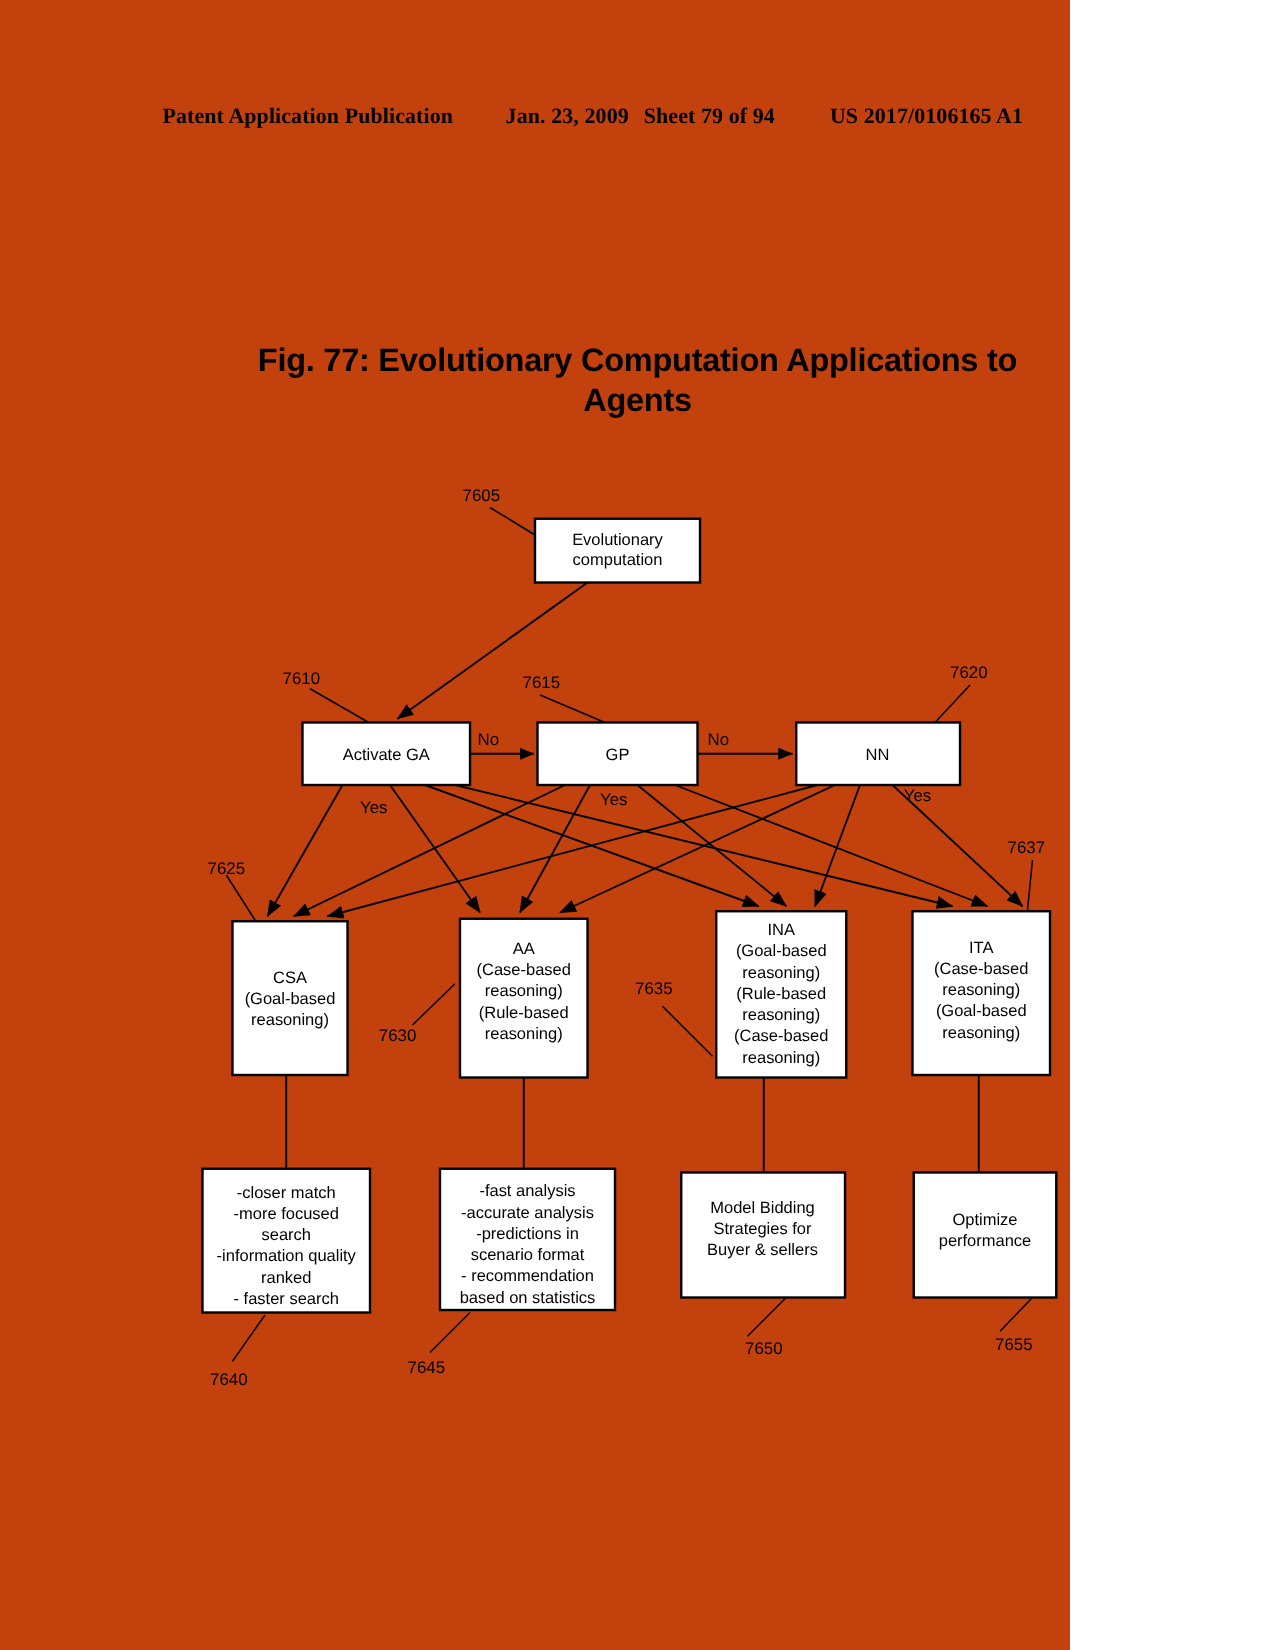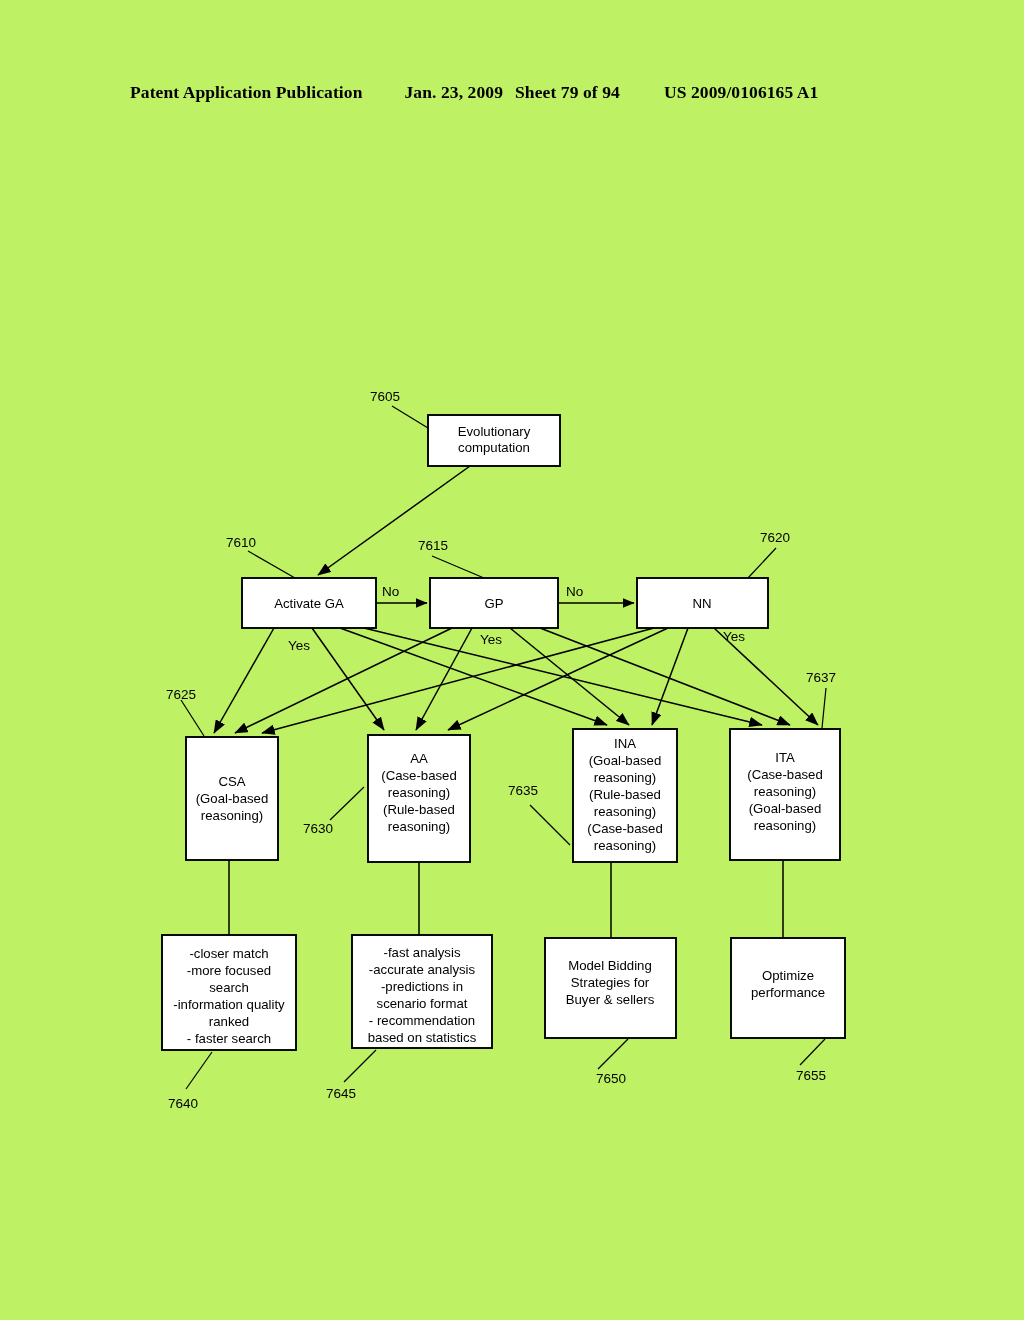--- a/index.html
+++ b/index.html
@@ -10,23 +10,23 @@
   body {
     width: 1024px;
     height: 1320px;
     font-family: "Liberation Sans", sans-serif;
     color: #000000;
     position: relative;
     overflow: hidden;
   }
   #page {
     position: relative;
-    width: 1024px;
+    width: 856px;
     height: 1320px;
-    background: #bef264;
+    background: #c2410c;
   }
   .hdr {
     position: absolute;
     top: 82px;
     left: 0;
     width: 1024px;
     font-family: "Liberation Serif", serif;
     font-weight: bold;
     font-size: 17.5px;
     letter-spacing: 0.1px;
@@ -92,24 +92,28 @@
 </head>
 <body>
 
 <div id="page">
 
   <div class="hdr">
     <div class="hdr-row">
       <span class="hdr-pub">Patent Application Publication</span>
       <span class="hdr-date">Jan. 23, 2009</span>
       <span class="hdr-sheet">Sheet 79 of 94</span>
-      <span class="hdr-patno">US 2009/0106165 A1</span>
+      <span class="hdr-patno">US 2017/0106165 A1</span>
     </div>
   </div>
 
+  <div class="fig-title">
+    <div>Fig. 77: Evolutionary Computation Applications to</div>
+    <div>Agents</div>
+  </div>
 
   <svg id="diagram" viewBox="0 0 1024 1320">
     <defs>
       <marker id="arrowhead" markerWidth="9" markerHeight="7" refX="8.5" refY="3.5" orient="auto" markerUnits="strokeWidth">
         <polygon points="0 0, 9 3.5, 0 7" fill="#000"></polygon>
       </marker>
       <marker id="arrowheadBig" markerWidth="8" markerHeight="6.5" refX="7.6" refY="3.25" orient="auto" markerUnits="strokeWidth">
         <polygon points="0 0, 8 3.25, 0 6.5" fill="#000"></polygon>
       </marker>
     </defs>

